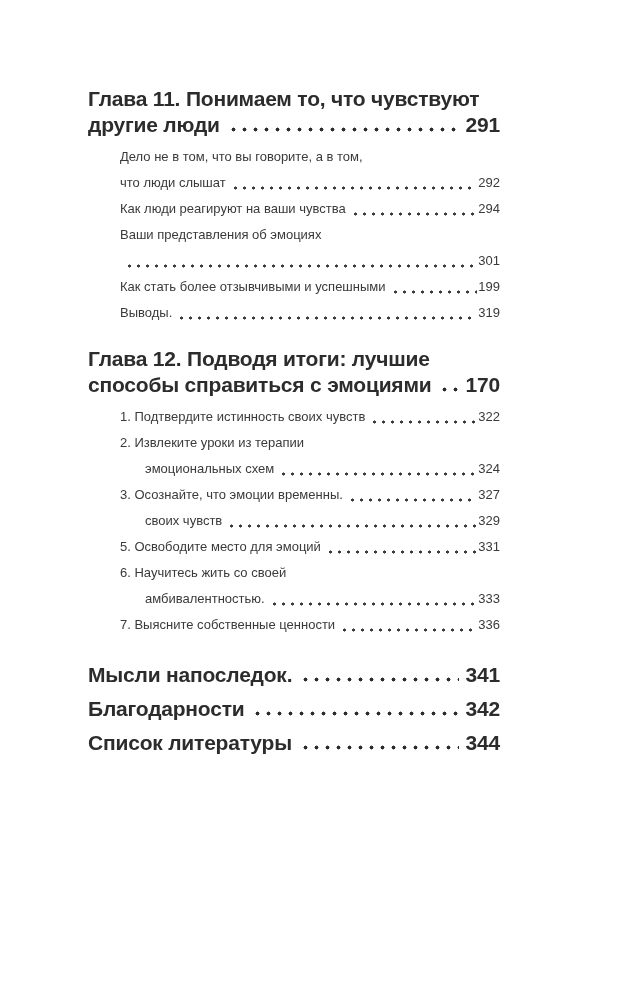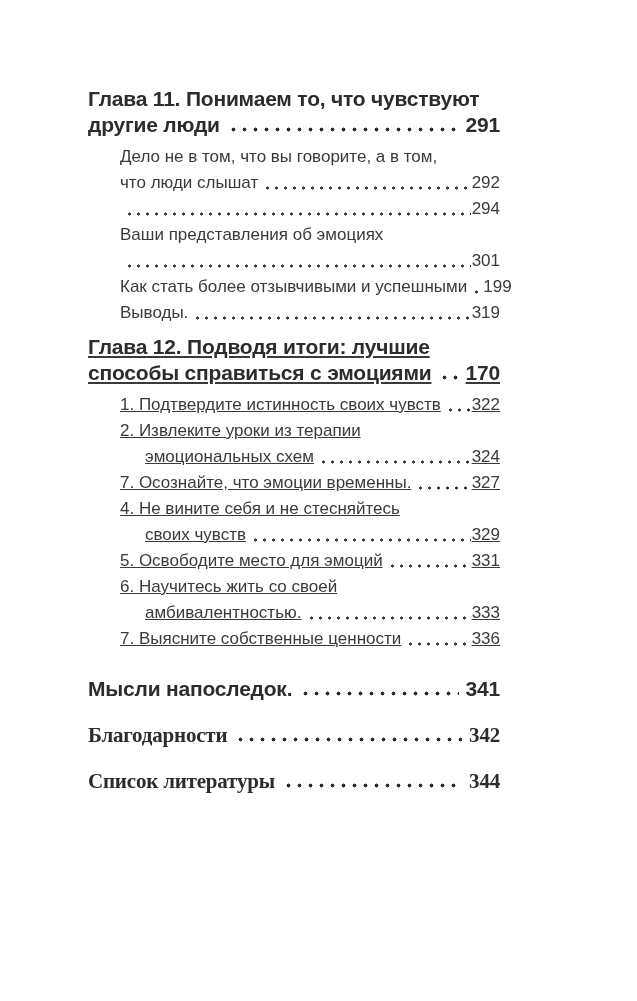--- a/index.html
+++ b/index.html
@@ -21,27 +21,27 @@
   p { margin: 0; }
   .h {
     font-weight: 700;
     font-size: 21px;
     line-height: 26px;
     letter-spacing: -0.2px;
     color: #2c2c2c;
   }
   .b {
     font-weight: 400;
-    font-size: 17px;
+    font-size: 13px;
     line-height: 26px;
     color: #3a3a3a;
   }
   .ind  { padding-left: 32px; }   
   .cont { padding-left: 57px; }   
-  .row { display: flex; align-items: baseline; }
+  .row { display: flex; align-items: baseline; justify-content: flex-end; }
   .t { white-space: nowrap; }
   .pg { white-space: nowrap; }
   
   .leader {
     flex: 1 1 auto;
     min-width: 10px;
     align-self: flex-end;
     height: 4px;
     margin: 0 1px 6px 5px;
     background-image: radial-gradient(circle at 4.5px 2px, #3a3a3a 1.35px, rgba(255,255,255,0) 1.75px);
@@ -49,23 +49,23 @@
     background-repeat: repeat-x;
     background-position: left bottom;
   }
   .leader.big {
     height: 5px;
     margin: 0 7px 6px 8px;
     background-image: radial-gradient(circle at 5.5px 2.5px, #2c2c2c 1.75px, rgba(255,255,255,0) 2.2px);
     background-size: 11px 5px;
   }
   .items { margin-top: 6px; }
-  .sec2  { margin-top: 8px; text-decoration: underline; }
+  .sec2  { margin-top: 20px; }
   .back  { margin-top: 24px; }
-  .back .row + .row { margin-top: 20px; font-family: Liberation Serif, serif; }
+  .back .row + .row { margin-top: 8px; }
 </style>
 </head>
 <body>
 
 <div class="sheet">
 
   <section>
     <p class="h">Глава 11. Понимаем то, что чувствуют</p>
     <p class="h row">
       <span class="t">другие люди</span>
@@ -75,20 +75,21 @@
 
     <div class="items">
       <p class="b ind">Дело не в том, что вы говорите, а в том,</p>
       <p class="b ind row">
         <span class="t">что люди слышат</span>
         <span class="leader"></span>
         <span class="pg">292</span>
       </p>
 
       <p class="b ind row">
+        <span class="t">Как люди реагируют на ваши чувства</span>
         <span class="leader"></span>
         <span class="pg">294</span>
       </p>
 
       <p class="b ind">Ваши представления об эмоциях</p>
       <p class="b ind row">
         <span class="leader"></span>
         <span class="pg">301</span>
       </p>
 
@@ -122,26 +123,25 @@
       </p>
 
       <p class="b ind">2. Извлеките уроки из терапии</p>
       <p class="b cont row">
         <span class="t">эмоциональных схем</span>
         <span class="leader"></span>
         <span class="pg">324</span>
       </p>
 
       <p class="b ind row">
-        <span class="t">7. Осознайте, что эмоции временны.</span>
+        <span class="t">3. Осознайте, что эмоции временны.</span>
         <span class="leader"></span>
         <span class="pg">327</span>
       </p>
 
-      <p class="b ind">4. Не вините себя и не стесняйтесь</p>
       <p class="b cont row">
         <span class="t">своих чувств</span>
         <span class="leader"></span>
         <span class="pg">329</span>
       </p>
 
       <p class="b ind row">
         <span class="t">5. Освободите место для эмоций</span>
         <span class="leader"></span>
         <span class="pg">331</span>

